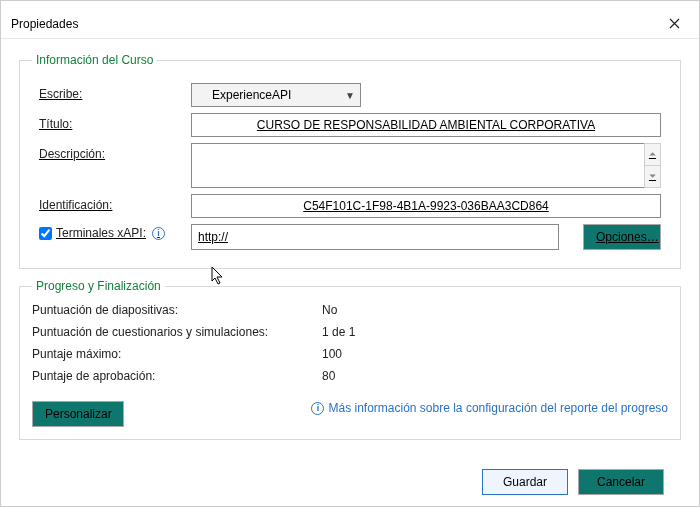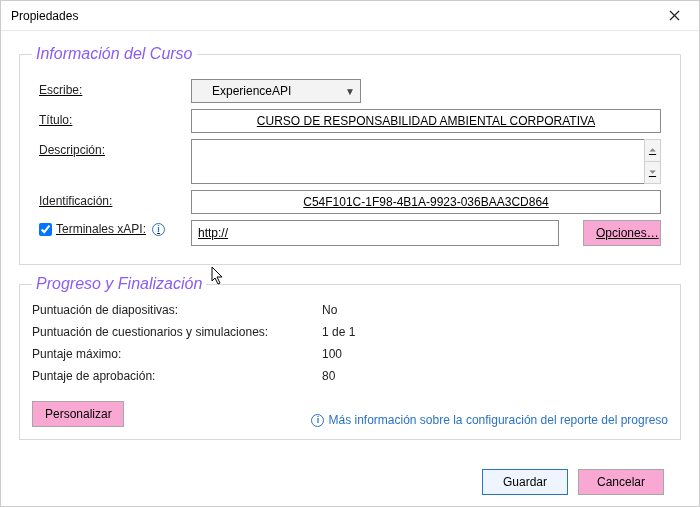--- a/index.html
+++ b/index.html
@@ -13,36 +13,37 @@
     color: #000;
     border: 1px solid #ccc;
     position: relative;
   }
   .titlebar {
     height: 30px;
     display: flex;
     align-items: center;
     padding: 0 8px 0 10px;
     border-bottom: 1px solid #e8e8e8;
+    margin-top: 8px;
   }
   .titlebar .title { flex: 1; font-size: 12px; }
   .titlebar .close {
     width: 34px; height: 26px;
     display: flex; align-items: center; justify-content: center;
     font-size: 15px; color: #222;
     cursor: pointer;
   }
   .content { padding: 8px 18px 8px 18px; }
   fieldset {
     border: 1px solid #d8d8d8;
     border-radius: 0;
     margin: 6px 0 10px 0;
     padding: 10px 12px 12px 12px;
   }
-  legend { padding: 0 4px; font-size: 16px; color: #8b5cf6; font-style: italic; }
+  legend { padding: 0 4px; font-size: 12px; color: #15803d; }
   .row {
     display: flex;
     align-items: flex-start;
     margin: 6px 7px;
     gap: 24px;
     text-decoration: underline;
   }
   .row label.lbl {
     width: 128px;
     padding-top: 4px;
@@ -70,41 +71,41 @@
     width:13px; height:13px; border:1px solid #2a72c4; border-radius:50%;
     color:#2a72c4; font-size:9px; font-weight:bold; line-height:1;
     margin-left:2px;
   }
   .xapi-input {
     flex:1; height:26px; border:1px solid #2a72c4;
     outline:1px solid #2a72c4; outline-offset:-1px;
     padding: 3px 6px; font-size:13px;
   }
   .btn {
-    border:1px solid #a7a7a7; background:#f9a8d4;
+    border:1px solid #a7a7a7; background:#0f766e;
     padding: 0 12px; height:26px; font-size:12px;
     cursor:pointer;
   }
   .btn-primary {
     border:1px solid #2a72c4; outline:1px solid #2a72c4;
     outline-offset:-1px; background:#eef5ff;
   }
   .cursor {
     position:absolute; left:208px; top:265px; pointer-events:none;
   }
   .prog-grid {
     display:grid;
     grid-template-columns: 290px auto;
     row-gap: 8px;
     margin-bottom: 18px;
     font-size:12px;
     color:#222;
   }
   .prog-foot {
-    display:flex; align-items:flex-end; gap:0; margin-top:8px;
+    display:flex; align-items:flex-start; gap:0; margin-top:8px;
   }
   .link { color:#2a72c4; cursor:pointer; display:flex; align-items:center; gap:4px;}
   .footer {
     position:absolute; bottom:0; left:0; right:13px;
     height:48px; display:flex; align-items:center; justify-content:flex-end;
     gap:10px; padding:0 22px;
   }
   .scroll-affordance {
     display:flex; flex-direction:column; border:1px solid #d0d0d0; background:#f4f4f4;
     width:17px; align-self:stretch;

